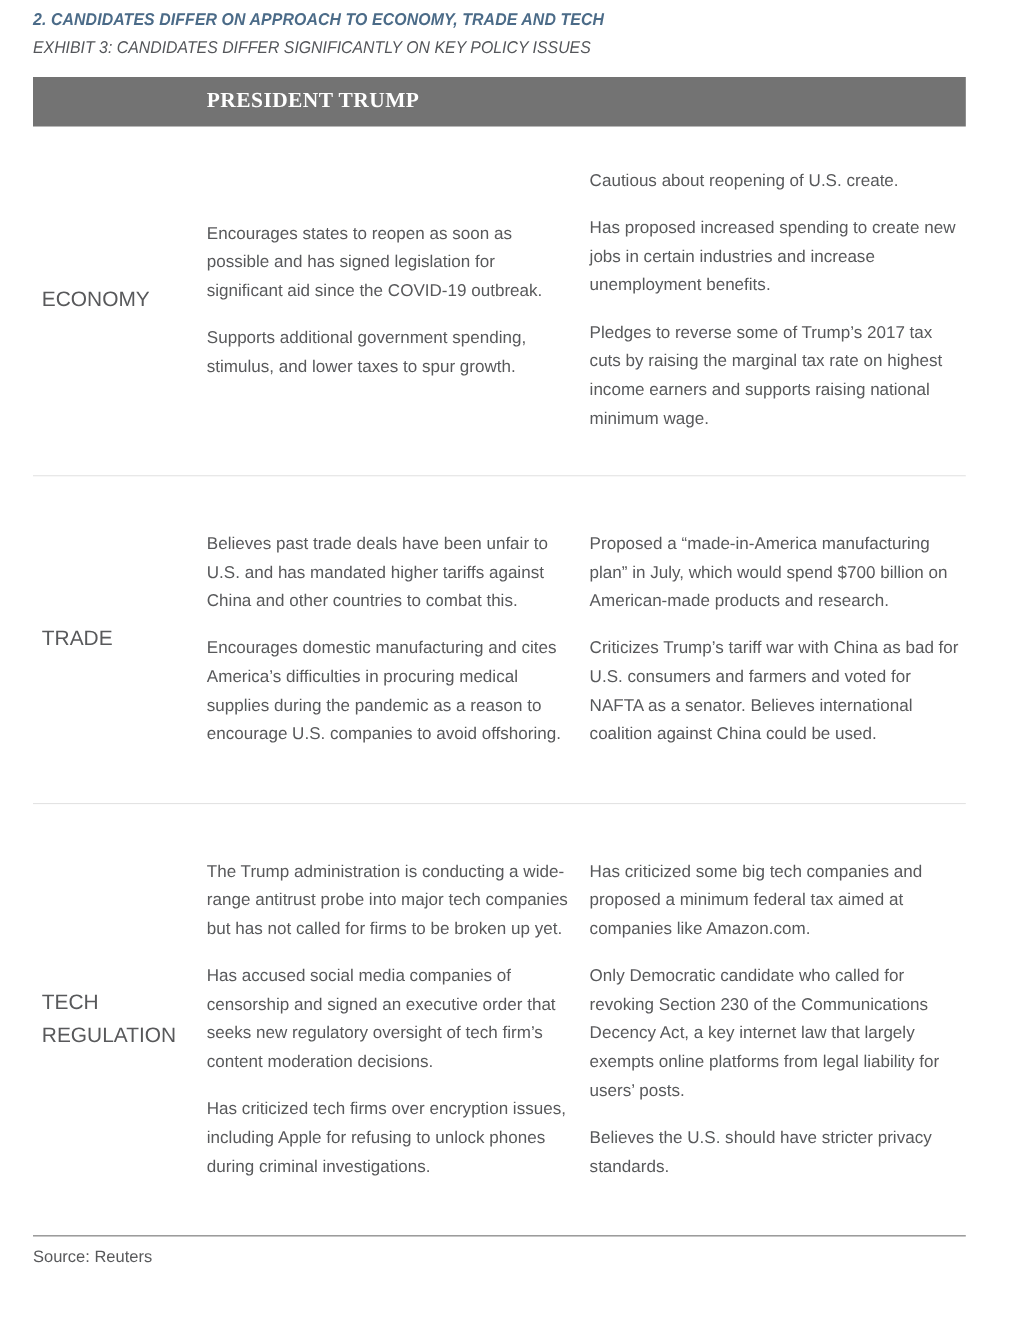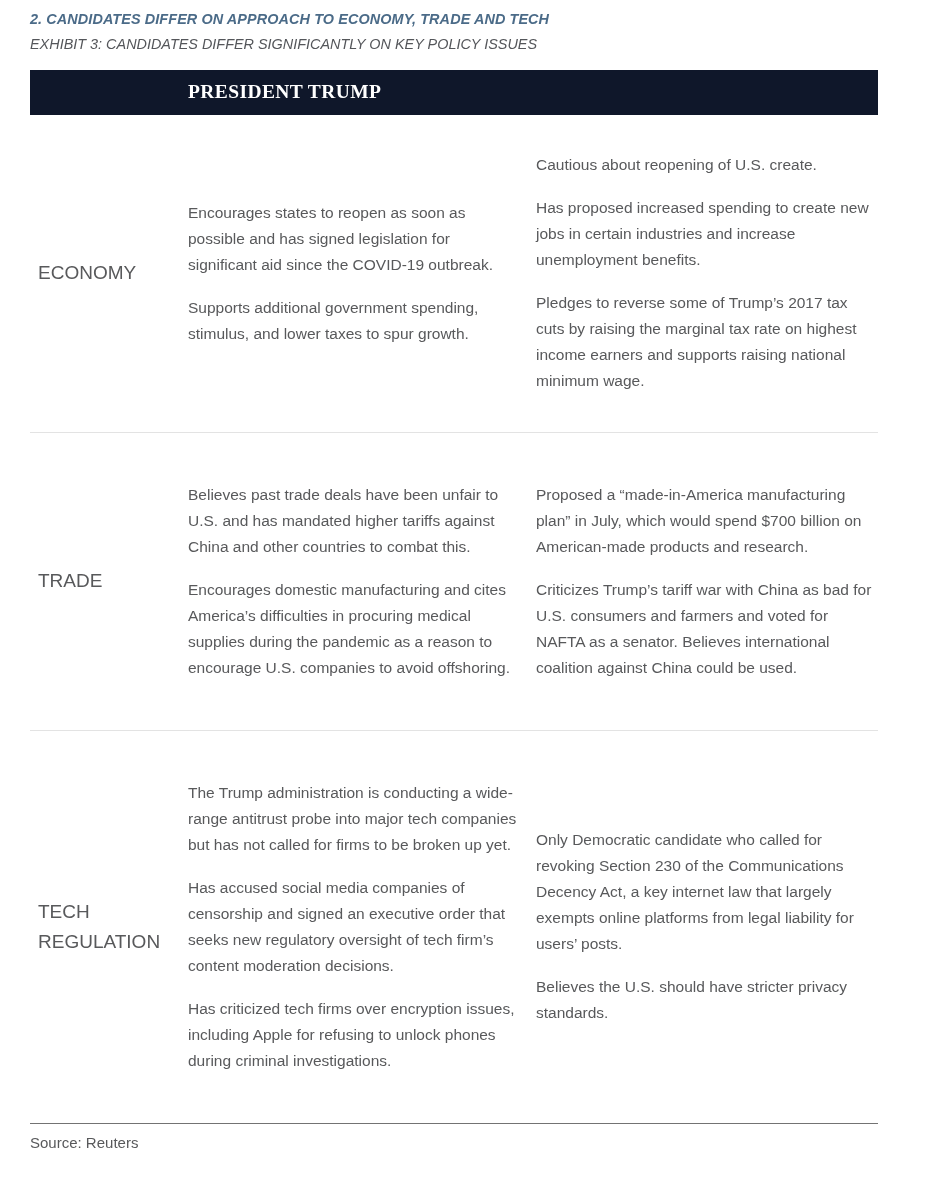--- a/index.html
+++ b/index.html
@@ -50,21 +50,21 @@
 
   
   .table {
     position: relative;
     margin: 0 30px 0 30px;
     width: 848px;
   }
 
   .head-bar {
     display: flex;
-    background: #0f172a;
+    background: #737373;
     height: 45px;
     margin-top: 16px;
   }
   .head-cell {
     color: #ffffff;
     font-family: "Liberation Serif", serif;
     font-weight: bold;
     font-size: 19.5px;
     letter-spacing: 0.4px;
     display: flex;
@@ -172,20 +172,21 @@
     </div>
 
     <div class="row row-tech">
       <div class="cell-label">TECH REGULATION</div>
       <div class="cell-body cell-trump">
         <p>The Trump administration is conducting a wide-range antitrust probe into major tech companies but has not called for firms to be broken up yet.</p>
         <p>Has accused social media companies of censorship and signed an executive order that seeks new regulatory oversight of tech firm’s content moderation decisions.</p>
         <p>Has criticized tech firms over encryption issues, including Apple for refusing to unlock phones during criminal investigations.</p>
       </div>
       <div class="cell-body cell-biden">
+        <p>Has criticized some big tech companies and proposed a minimum federal tax aimed at companies like Amazon.com.</p>
         <p>Only Democratic candidate who called for revoking Section 230 of the Communications Decency Act, a key internet law that largely exempts online platforms from legal liability for users’ posts.</p>
         <p>Believes the U.S. should have stricter privacy standards.</p>
       </div>
     </div>
 
   </div>
 
   <div class="footer">
     <div class="source">Source: Reuters</div>
   </div>

